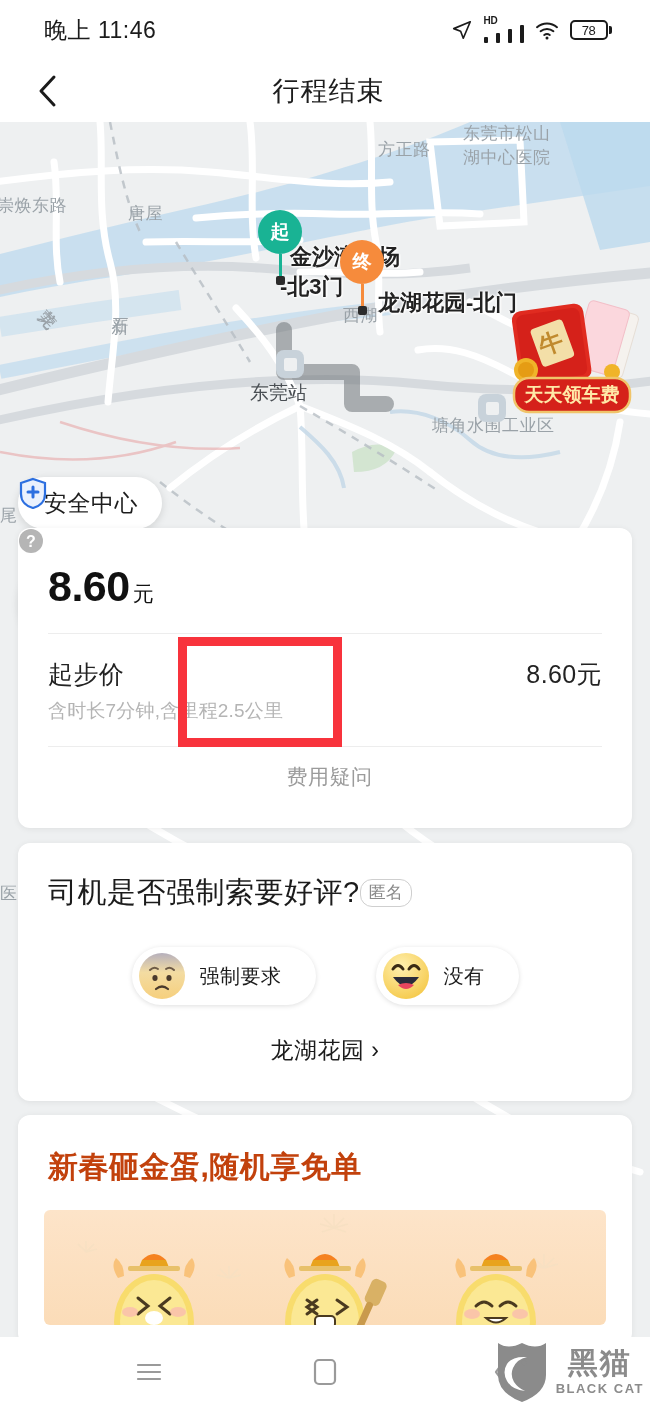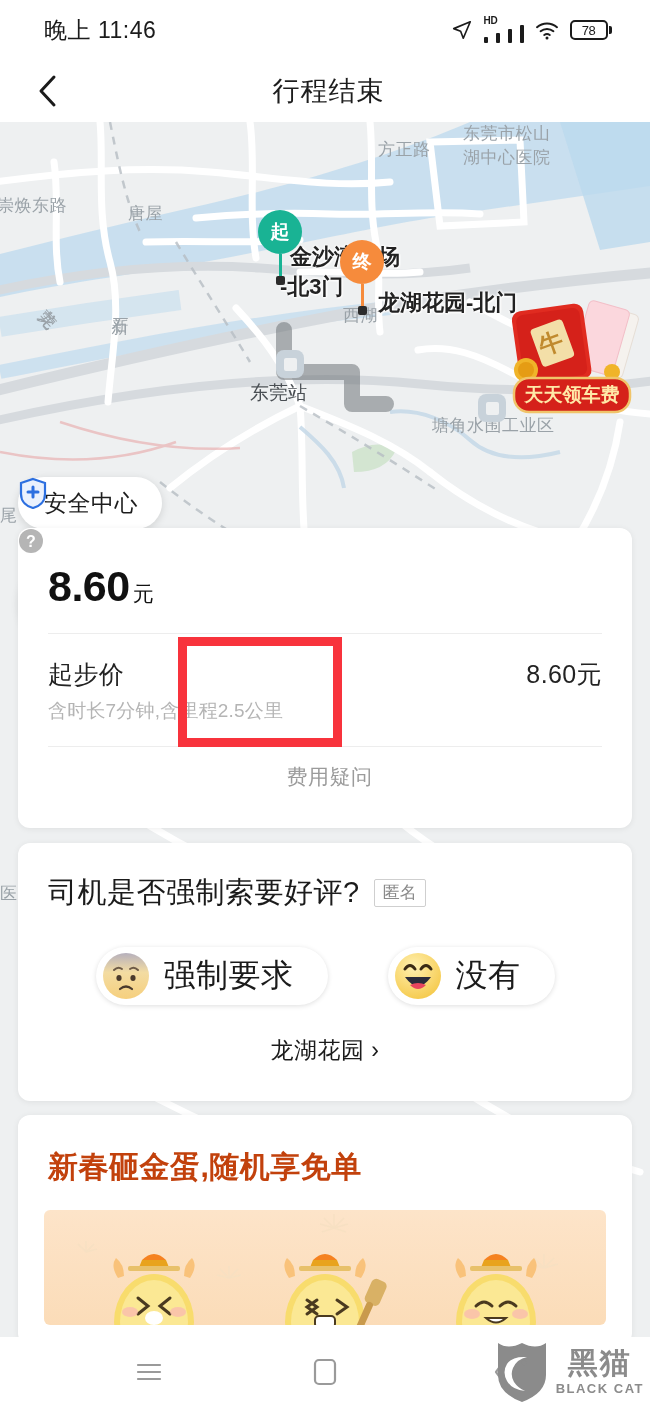--- a/index.html
+++ b/index.html
@@ -125,34 +125,34 @@
   .fee-q .lbl { font-size:21px; color:#9b9b9b; letter-spacing:.5px;}
 
   
   .annot {
     position:absolute; left:178px; top:637px; width:164px; height:110px;
     border:9px solid #f8333c; background:transparent; z-index:40;
   }
 
   
   #survey-card { top:843px; height:258px; }
-  .survey-head { display:flex; align-items:center; gap:14px; padding:30px 30px 0 30px;}
+  .survey-head { display:flex; align-items:center; padding:30px 30px 0 30px;}
   .survey-head .q { font-size:29px; color:#1b1b1b; font-weight:500; letter-spacing:.5px;}
   .anon {
-    border:1px solid #cfcfcf; border-radius:2px; padding:3px 8px;
+    border:1px solid #cfcfcf; border-radius:12px; padding:3px 8px;
     font-size:17px; color:#8a8a8a; line-height:1.2;
   }
   .opts { display:flex; justify-content:center; gap:60px; margin-top:34px; }
   .opt {
     display:flex; align-items:center; gap:14px; height:58px;
     border-radius:29px; background:#fff; box-shadow:0 1px 5px rgba(0,0,0,.13);
     padding-right:34px; padding-left:6px;
   }
   .opt .face { width:48px; height:48px; border-radius:50%; flex:none; position:relative; }
-  .opt .txt { font-size:32px; color:#1b1b1b; letter-spacing:.5px;}
+  .opt .txt { font-size:20px; color:#1b1b1b; letter-spacing:.5px;}
   .stars { text-align:center; margin-top:30px; font-size:23px; color:#1b1b1b; letter-spacing:.5px;}
 
   
   #promo-card { top:1115px; height:230px; overflow:hidden;}
   .promo-title { font-size:30px; color:#c2410c; font-weight:600; padding:32px 30px 0 30px; letter-spacing:.5px;}
   .promo-banner {
     margin:22px 26px 0 26px; height:115px; border-radius:6px;
     background: linear-gradient(180deg,#fde4c9 0%, #fbdcb8 100%);
     position:relative; overflow:hidden;
   }

